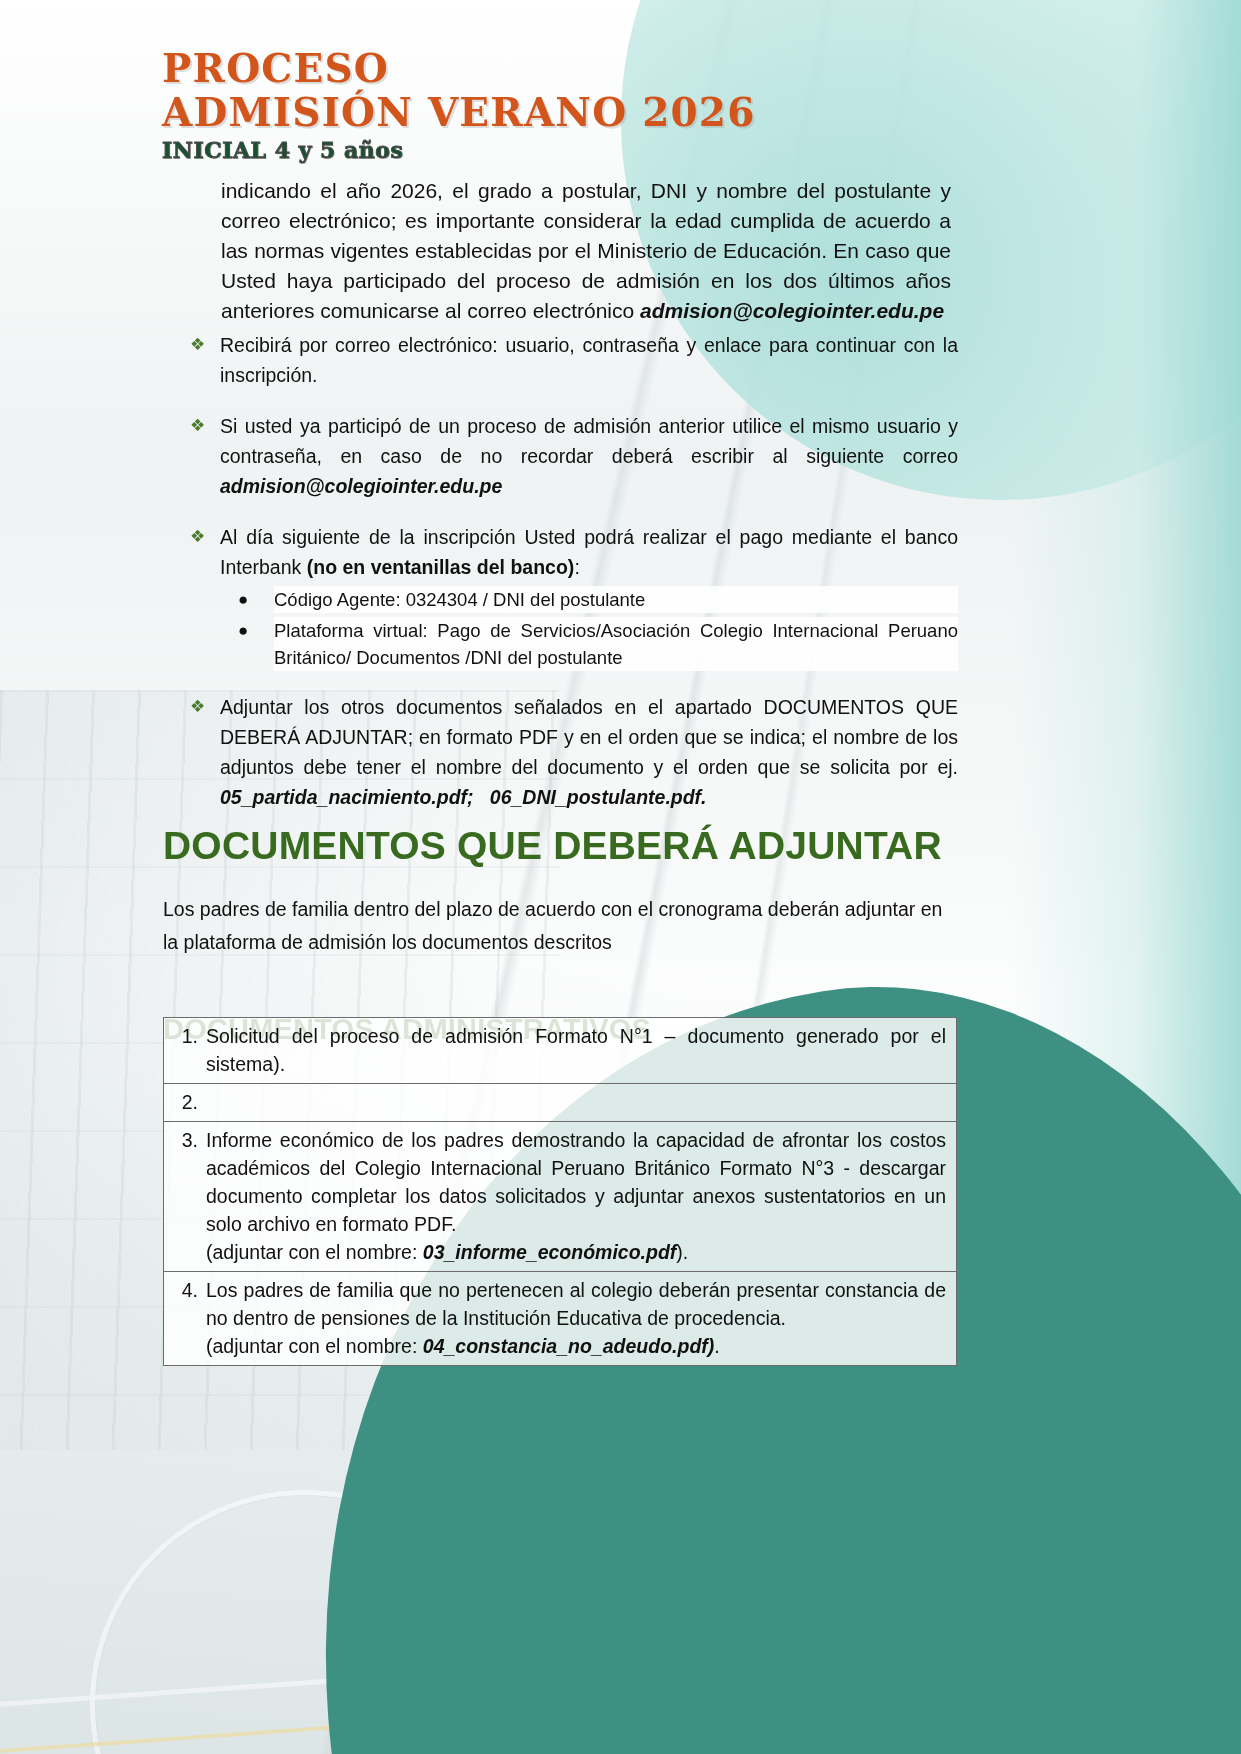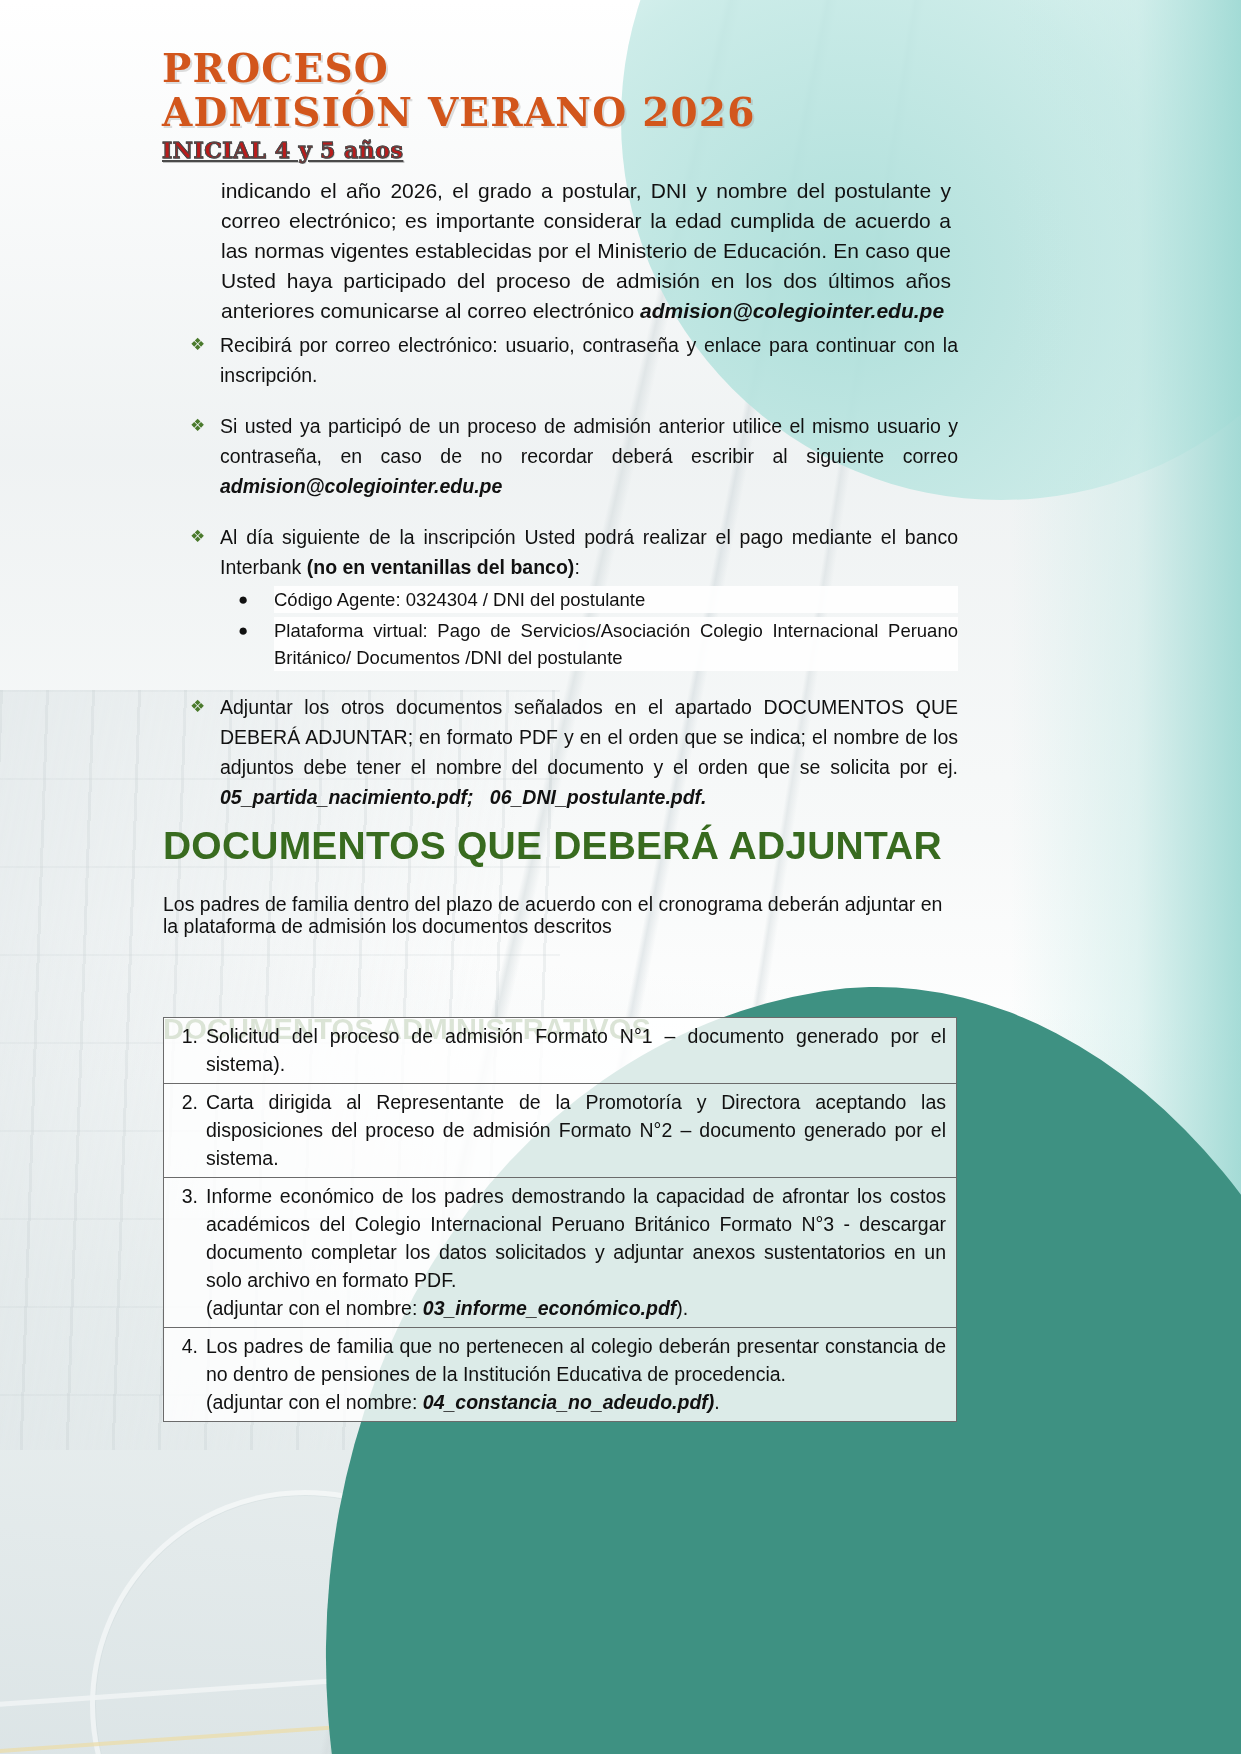--- a/index.html
+++ b/index.html
@@ -94,26 +94,25 @@
     letter-spacing:1.2px;
     line-height:44px;
     text-shadow:2px 2px 0 rgba(160,160,160,.35);
     white-space:nowrap;
   }
   .mast-sub{
     margin-top:3px;
     font-family:"DejaVu Serif", serif;
     font-weight:bold;
     font-size:22px;
-    color:#b91c1c;
+    color:#14532d;
     letter-spacing:.5px;
     -webkit-text-stroke:1px #4a4a4a;
     text-shadow:1px 1px 0 rgba(120,120,120,.45);
     white-space:nowrap;
-    text-decoration:underline;
   }
 
   .intro{
     position:absolute;left:221px;top:176px;width:730px;
     font-size:21px;line-height:30px;color:#111;
     text-align:justify;
     font-stretch:condensed;
   }
 
   .bullets{position:absolute;left:190px;top:330px;width:768px;}
@@ -138,21 +137,21 @@
   b,strong{font-weight:bold;margin-top:40px;}
   .bi{font-weight:bold;font-style:italic;}
 
   .h-main{
     position:absolute;left:163px;top:824px;
     font-size:39px;font-weight:bold;color:#386b1f;letter-spacing:.2px;
     white-space:nowrap;
   }
   .p-main{
     position:absolute;left:163px;top:893px;width:792px;
-    font-size:19.5px;line-height:22px;color:#111;
+    font-size:19.5px;line-height:33px;color:#111;
   }
   .h-sub{
     position:absolute;left:163px;top:975px;
     font-size:29px;font-weight:bold;color:#386b1f;letter-spacing:.2px;
     white-space:nowrap;
     margin-top:38px;
   }
 
   .doc-table{
     position:absolute;left:163px;top:1017px;width:792px;
@@ -251,21 +250,20 @@
 
   <div class="doc-table">
 
     <div class="doc-row">
       <div class="doc-num">1.</div>
       <div class="doc-txt">Solicitud del proceso de admisión Formato N°1 – documento generado por el sistema).</div>
     </div>
 
     <div class="doc-row">
       <div class="doc-num">2.</div>
-      <div class="doc-txt">Carta dirigida al Representante de la Promotoría y Directora aceptando las disposiciones del proceso de admisión Formato N°2 – documento generado por el sistema.</div>
     </div>
 
     <div class="doc-row">
       <div class="doc-num">3.</div>
       <div class="doc-txt">
         <span>Informe económico de los padres demostrando la capacidad de afrontar los costos académicos del Colegio Internacional Peruano Británico Formato N°3 - descargar documento completar los datos solicitados y adjuntar anexos sustentatorios en un solo archivo en formato PDF.</span>
         <span class="nojust"><span>(adjuntar con el nombre: </span><span class="bi">03_informe_económico.pdf</span><span>).</span></span>
       </div>
     </div>
 

